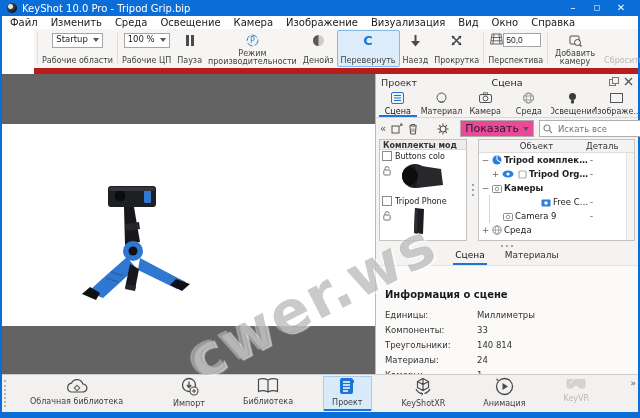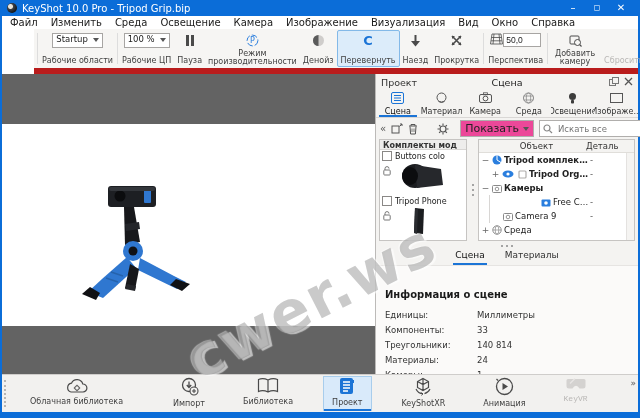--- a/index.html
+++ b/index.html
@@ -77,21 +77,21 @@
   .info-heading{font-size:10px;font-weight:bold;color:#1a1a1a;margin:2px 0 7px;}
   .irow{display:flex;align-items:center;height:15px;}
   .ilabel{width:92px;flex:0 0 auto;}
   .name-input{flex:1;border:1px solid #b5b3b1;background:#fff;height:13px;font-size:8.5px;color:#222;padding:0 3px;font-family:inherit;min-width:0;}
   
   .ribbon{height:37px;background:#f2f1ef;border-top:1px solid #cfcdcb;display:flex;align-items:center;padding:0 12px 0 20px;gap:22px;flex:0 0 auto;position:relative;}
   .rhandle{position:absolute;left:2px;top:5px;bottom:5px;width:2px;border-left:2px dotted #b7b5b3;}
   .ritem{display:flex;flex-direction:column;align-items:center;gap:1px;font-size:8px;color:#3e3e3e;height:34px;padding:0 8px;position:relative;white-space:nowrap;}
   .ritem.active{background:#d9eafa;border:1px solid #a8cdec;border-bottom:none;}
   .ritem.active::after{content:"";position:absolute;bottom:0;left:0;right:0;height:2px;background:#1b74d6;}
-  .ritem.disabled{color:#b9b7b5;font-family:Liberation Mono, monospace;}
+  .ritem.disabled{color:#b9b7b5;}
   .rb-overflow{position:absolute;right:2px;top:3px;font-size:9px;color:#555;}
   
   .watermark{position:absolute;left:175px;top:268px;width:270px;text-align:center;transform:rotate(-27deg);font-size:58px;font-weight:bold;letter-spacing:2px;color:rgba(128,128,128,0.42);text-shadow:2px 2px 1px rgba(255,255,255,0.6),-1px -1px 1px rgba(255,255,255,0.45);z-index:40;pointer-events:none;}
 </style>
 </head>
 <body>
 
 <div class="window">
 
   <div class="titlebar">

